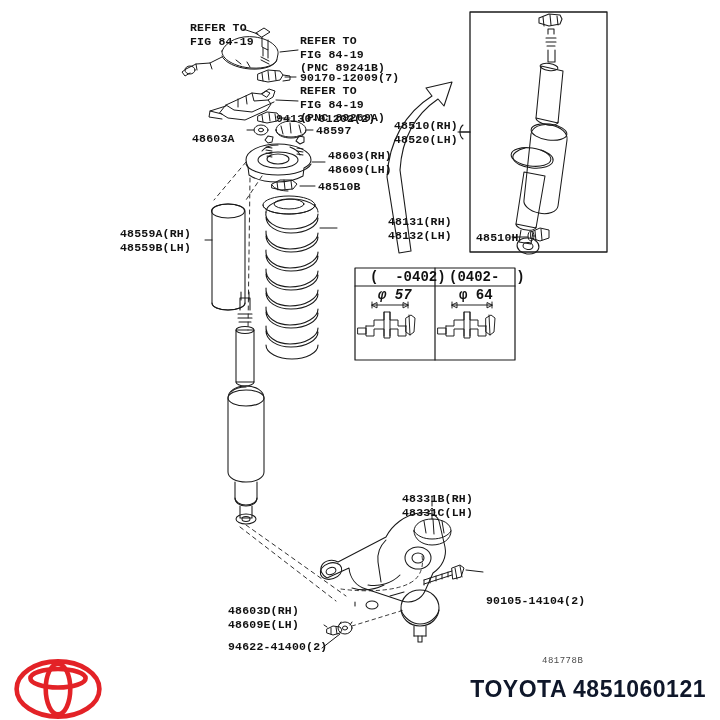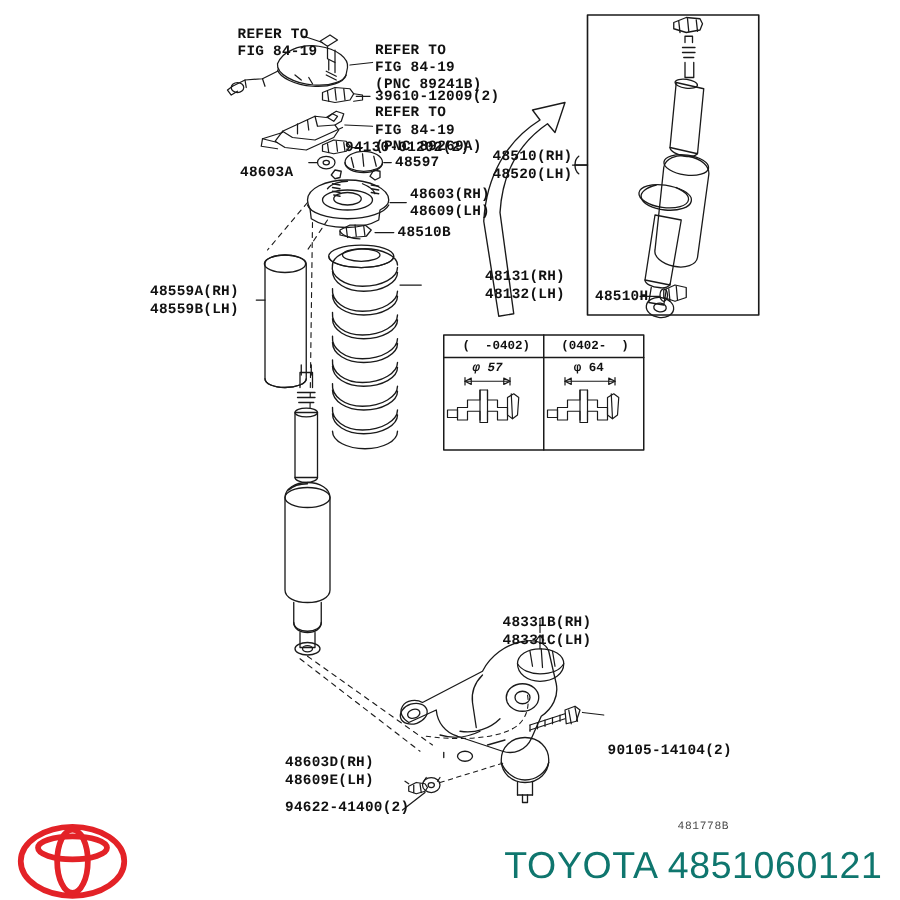--- a/index.html
+++ b/index.html
@@ -32,21 +32,21 @@
     position: absolute;
     font-family: "Liberation Mono", "DejaVu Sans Mono", monospace;
     font-size: 11.5px;
     font-weight: bold;
     color: #111111;
     white-space: pre;
     letter-spacing: 0.2px;
     line-height: 13.5px;
   }
   .lbl.small {
-    font-size: 10px;
+    font-size: 14px;
     font-weight: bold;
     letter-spacing: 0px;
     line-height: 11px;
   }
   .lbl.refnum {
     font-size: 9px;
     font-weight: normal;
     color: #4a4a4a;
     letter-spacing: 0.5px;
   }
@@ -64,24 +64,25 @@
     left: 12px;
     top: -14px;
     width: 92px;
     height: 62px;
   }
   #footer-text {
     position: absolute;
     right: 14px;
     top: 4px;
     font-family: "Liberation Sans", sans-serif;
-    font-size: 30px;
-    color: #0f766e;
+    font-size: 23px;
+    color: #0f172a;
     letter-spacing: 0.5px;
     white-space: pre;
+    font-weight: bold;
   }
 </style>
 </head>
 <body>
 
 <div id="page">
 
   <div id="diagram">
 
     <svg width="720" height="672" viewBox="0 0 720 672">
@@ -426,21 +427,21 @@
       </g>
     </svg>
 
     <div class="lbl" style="left:190px; top:21px;">REFER TO
 FIG 84-19</div>
 
     <div class="lbl" style="left:300px; top:34px;">REFER TO
 FIG 84-19
 (PNC 89241B)</div>
 
-    <div class="lbl" style="left:300px; top:71px;">39610-12009(2)</div>
+    <div class="lbl" style="left:300px; top:71px;">90170-12009(7)</div>
 
     <div class="lbl" style="left:300px; top:84px;">REFER TO
 FIG 84-19
 (PNC 89269A)</div>
 
     <div class="lbl" style="left:276px; top:112px;">94130-01202(2)</div>
 
     <div class="lbl" style="left:192px; top:132px;">48603A</div>
 
     <div class="lbl" style="left:316px; top:124px;text-align:center;">48597</div>

